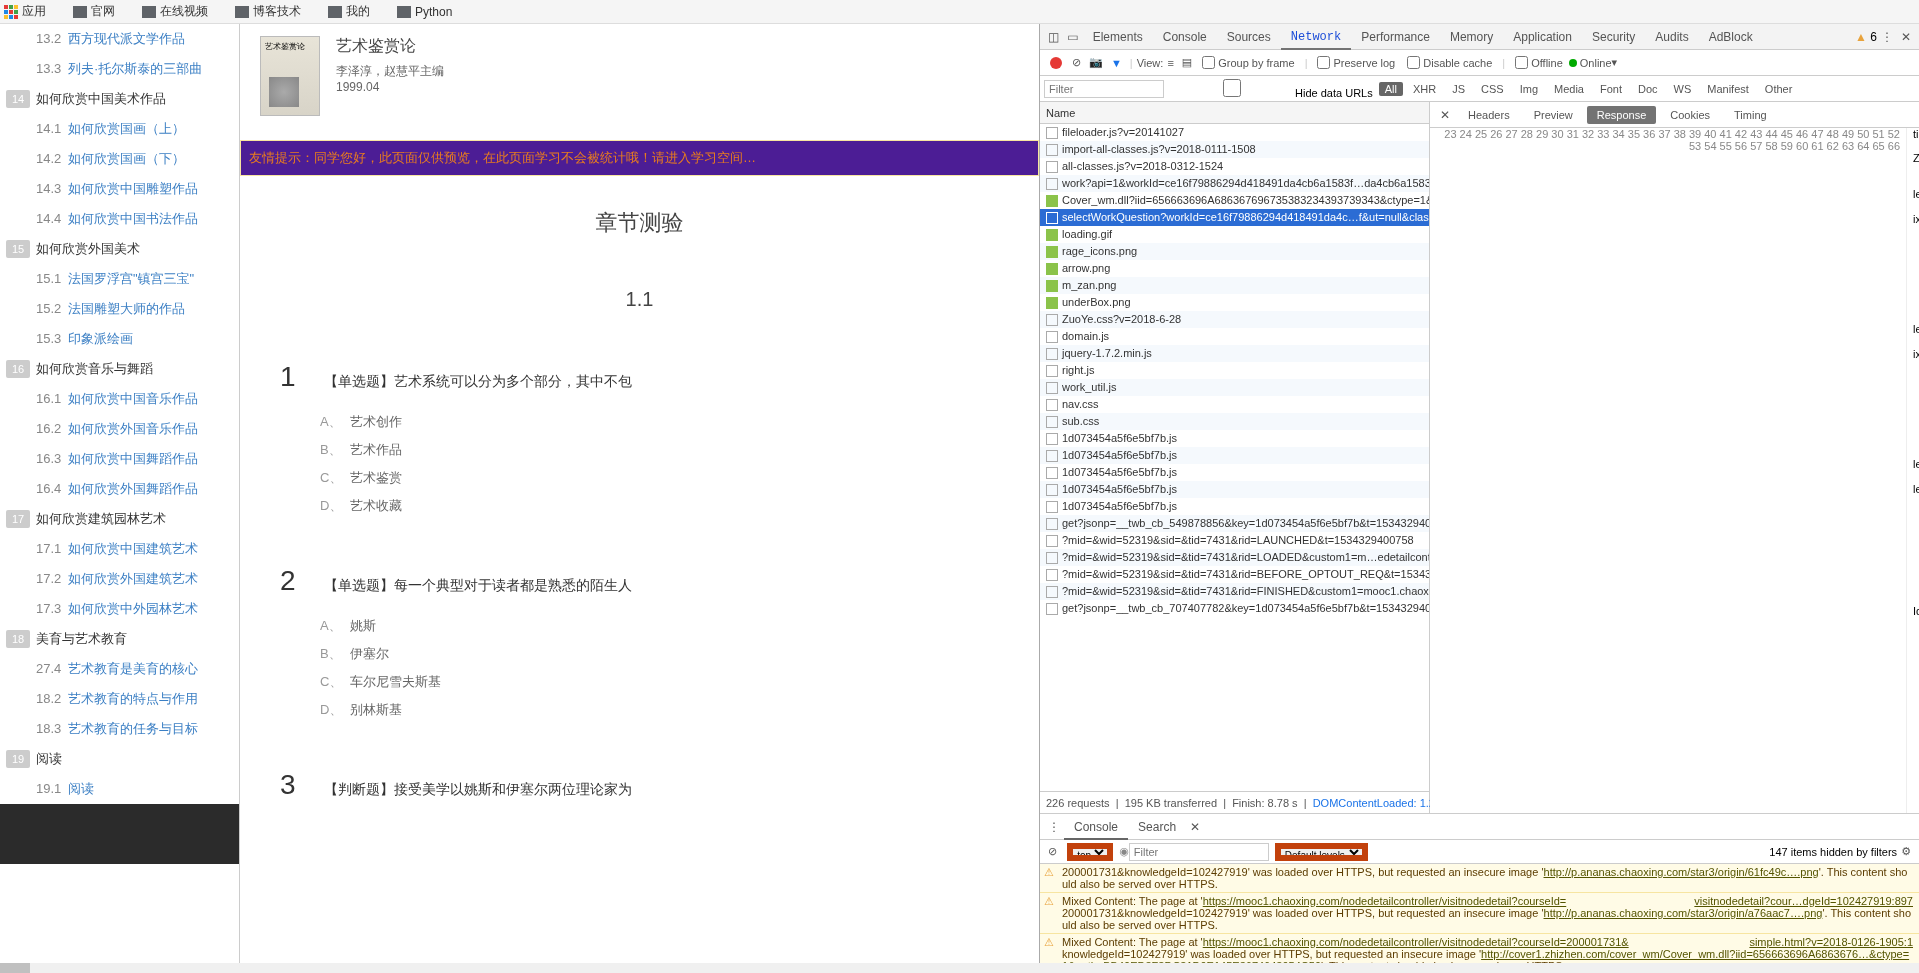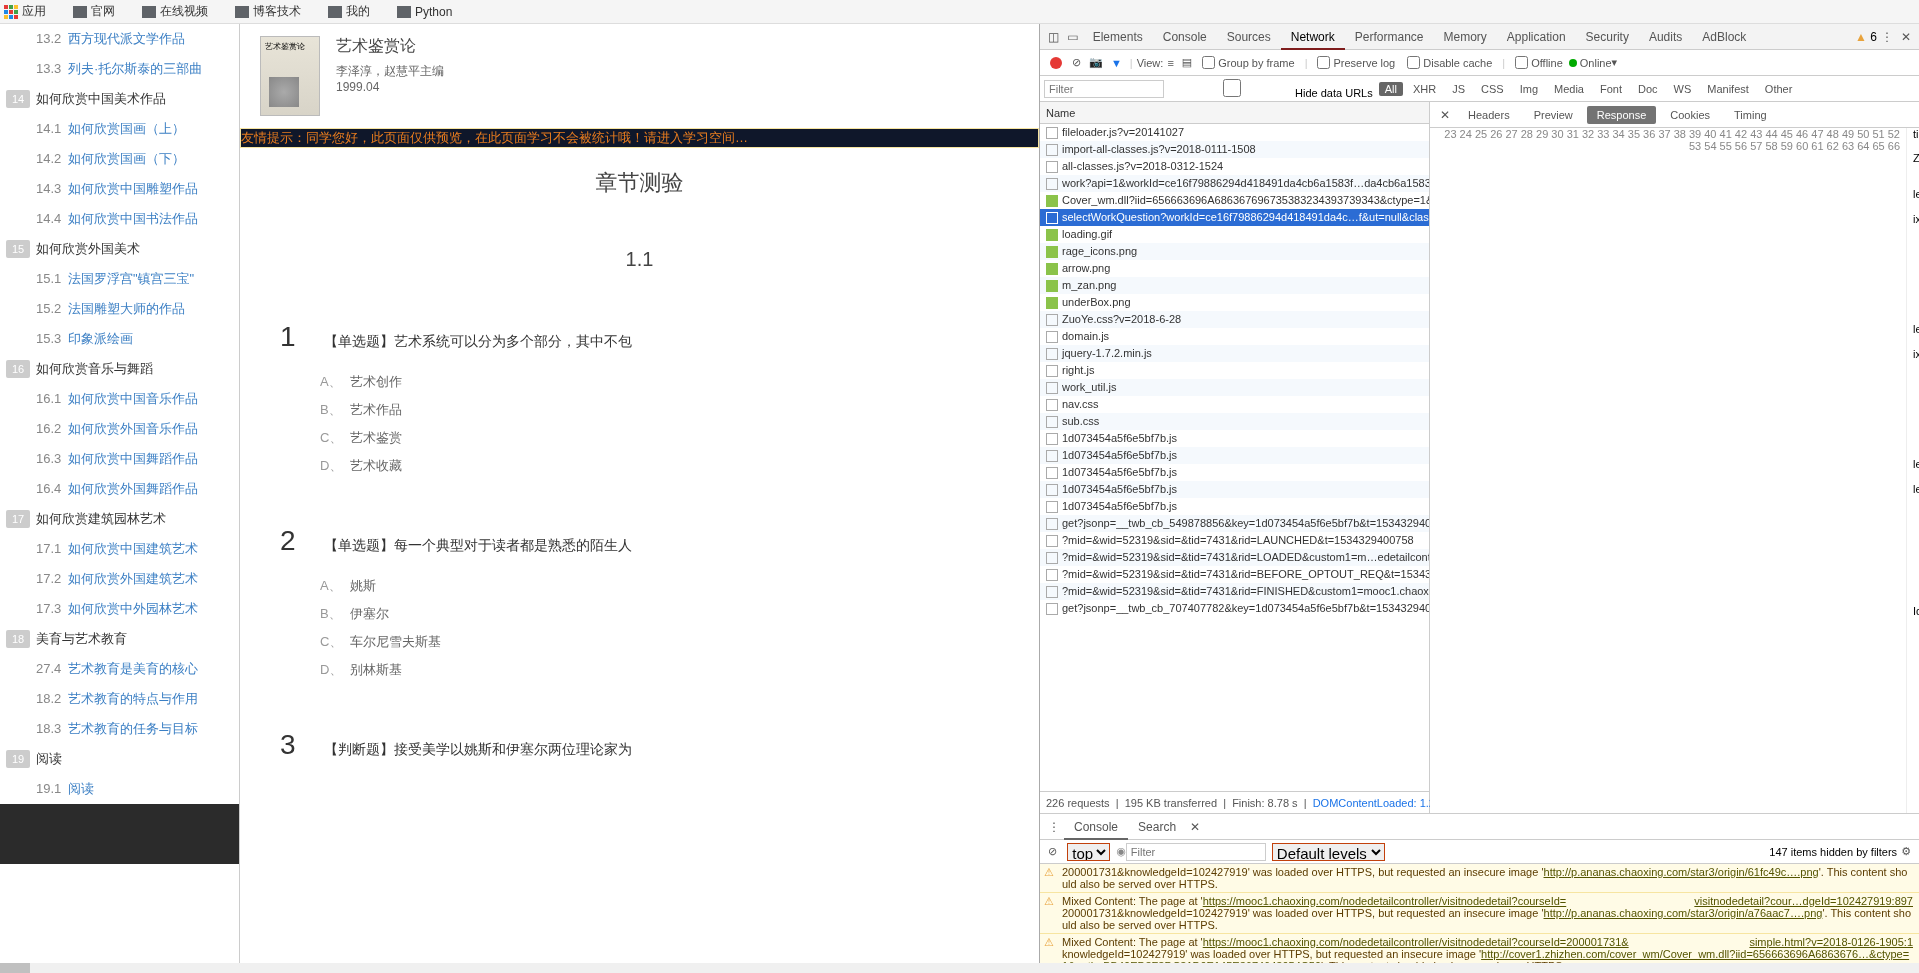--- a/index.html
+++ b/index.html
@@ -22,33 +22,33 @@
 .chapter.sub a { color: #3b7fc4; text-decoration: none; }
 .sidebar-bottom { background: #2b2b2b; height: 60px; }
 
 
 .content { flex: 1; background: #fff; overflow-y: auto; padding: 0; min-width: 0; }
 .book-header { display: flex; padding: 12px 20px; }
 .book-cover { width: 60px; height: 80px; background: linear-gradient(#e8e4d8,#d8d4c8); border: 1px solid #bbb; padding: 4px; font-size: 8px; position: relative; }
 .book-cover::after { content: ""; position: absolute; bottom: 8px; left: 8px; width: 30px; height: 30px; background: radial-gradient(#aaa,#888); }
 .book-meta { margin-left: 16px; color: #666; }
 .book-title { font-size: 16px; color: #444; margin-bottom: 6px; }
-.notice { background: #0f172a; border: 1px solid #f7e5a1; color: #e87c1e; font-size: 13px; margin: 0 0; }
+.notice { background: #4c1d95; border: 1px solid #f7e5a1; padding: 8px; color: #e87c1e; font-size: 13px; margin: 12px 0; }
 .section-title { text-align: center; font-size: 22px; color: #444; padding: 20px 0; }
 .q-block { padding: 20px 40px; }
 .q-num-big { font-size: 28px; color: #333; display: inline-block; width: 40px; }
 .q-text { font-size: 14px; color: #333; margin-bottom: 20px; }
 .q-option { margin: 10px 0 10px 40px; color: #666; font-size: 13px; }
 .q-option .letter { display: inline-block; width: 30px; color: #999; }
 
 
 .devtools { width: 880px; border-left: 1px solid #aaa; display: flex; flex-direction: column; background: #fff; }
 .dt-tabs { display: flex; align-items: center; height: 26px; border-bottom: 1px solid #ccc; background: #f3f3f3; padding: 0 4px; }
 .dt-tab { padding: 0 10px; height: 26px; line-height: 26px; color: #555; cursor: pointer; font-size: 12px; }
-.dt-tab.active { border-bottom: 2px solid #7f1d1d; color: #000000; }
+.dt-tab.active { border-bottom: 2px solid #737373; color: #1d4ed8; font-family: Liberation Mono, monospace; }
 .dt-tabs .spacer { flex: 1; }
 .dt-icon { margin: 0 4px; cursor: pointer; color: #555; }
 
 .dt-toolbar { display: flex; align-items: center; height: 26px; border-bottom: 1px solid #ccc; padding: 0 4px; font-size: 11px; color: #555; }
 .record-btn { width: 12px; height: 12px; background: #e53935; border-radius: 50%; margin: 0 6px; }
 .dt-toolbar label { margin: 0 6px; display: flex; align-items: center; }
 .dt-toolbar input[type=checkbox] { margin-right: 3px; }
 .online-dot { width: 8px; height: 8px; background: #0a0; border-radius: 50%; margin-right: 3px; }
 
 .dt-filter { display: flex; align-items: center; height: 26px; border-bottom: 1px solid #ccc; padding: 0 4px; font-size: 11px; }
@@ -77,21 +77,21 @@
 .code-view { flex: 1; overflow: auto; font-family: Consolas, monospace; font-size: 11px; display: flex; }
 .line-nums { background: #fff; color: #888; padding: 0 6px; text-align: right; border-right: 1px solid #eee; user-select: none; }
 .code-lines { padding: 0 6px; white-space: pre; flex:1; overflow-x:auto; }
 
 
 .drawer { border-top: 1px solid #ccc; height: 160px; display: flex; flex-direction: column; }
 .drawer-tabs { height: 26px; border-bottom: 1px solid #ccc; display: flex; align-items: center; padding: 0 4px; }
 .drawer-tab { padding: 0 10px; color: #555; cursor: pointer; font-size: 12px; height:26px; line-height:26px; }
 .drawer-tab.active { border-bottom: 2px solid #666; }
 .drawer-toolbar { height: 24px; border-bottom: 1px solid #ccc; display: flex; align-items: center; padding: 0 4px; font-size: 11px; }
-.drawer-toolbar select { border: 1px solid #c2410c; height: 18px; font-size: 15px; margin: 0 6px; }
+.drawer-toolbar select { border: 6px solid #c2410c; height: 18px; font-size: 10px; margin: 0 6px; }
 .drawer-toolbar input { border: 1px solid #ccc; height: 18px; font-size: 11px; padding: 0 4px; width: 140px; }
 .console-msgs { flex: 1; overflow-y: auto; font-family: Consolas, monospace; font-size: 11px; }
 .console-msg { padding: 2px 6px 2px 22px; background: #fffbe6; border-bottom: 1px solid #f7e5a1; position: relative; color: #5c3c00; word-break: break-all; }
 .console-msg::before { content: "⚠"; position: absolute; left: 4px; top: 2px; color: #e8a33d; }
 .console-msg a { color: #545400; text-decoration: underline; }
 
 .scroll-track { position: absolute; bottom: 0; left: 0; right: 0; height: 10px; background: #f0f0f0; }
 .scroll-thumb { height: 10px; background: #c0c0c0; width: 30px; }
 </style>
 </head>

